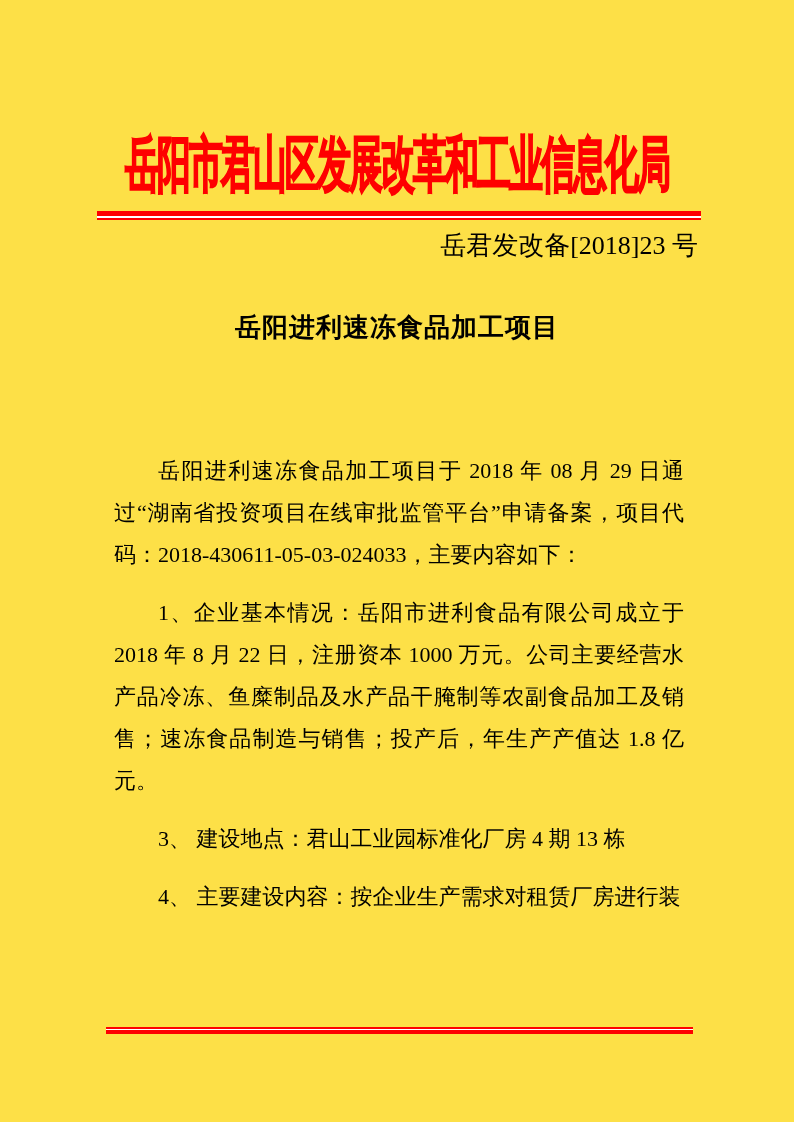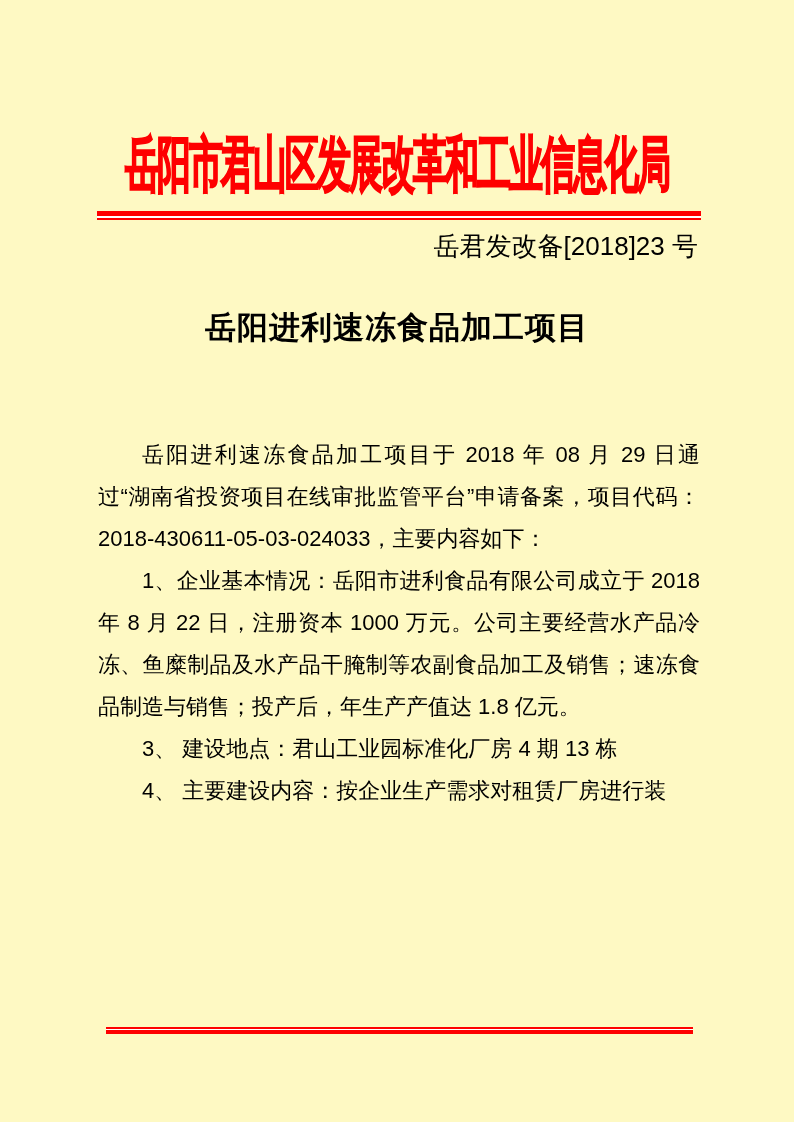--- a/index.html
+++ b/index.html
@@ -4,23 +4,23 @@
 <style>
   html, body {
     margin: 0;
     padding: 0;
     background: #ffffff;
   }
   .page {
     position: relative;
     width: 794px;
     height: 1122px;
-    background: #fef9c3;
+    background: #fde047;
     overflow: hidden;
-    font-family: Liberation Sans, sans-serif;
+    font-family: Liberation Serif, serif;
     color: #000000;
   }
   
   .agency-header {
     position: absolute;
     top: 131px;
     left: 0;
     width: 794px;
     height: 68px;
     display: flex;
@@ -61,36 +61,36 @@
     font-style: normal;
   }
   
   .doc-title {
     position: absolute;
     top: 304px;
     left: 0;
     width: 794px;
     text-align: center;
     font-weight: bold;
-    font-size: 31px;
+    font-size: 26px;
     line-height: 48px;
     letter-spacing: 1px;
   }
   
   .body-text {
     position: absolute;
     top: 434px;
     left: 98px;
     width: 602px;
     font-size: 22px;
     line-height: 42px;
     text-align: justify;
   }
   .body-text p {
-    margin: 0;
+    margin: 16px;
     padding: 0;
     text-indent: 2em;
   }
   
   .separator-bottom {
     position: absolute;
     top: 1027px;
     left: 106px;
     width: 587px;
   }

